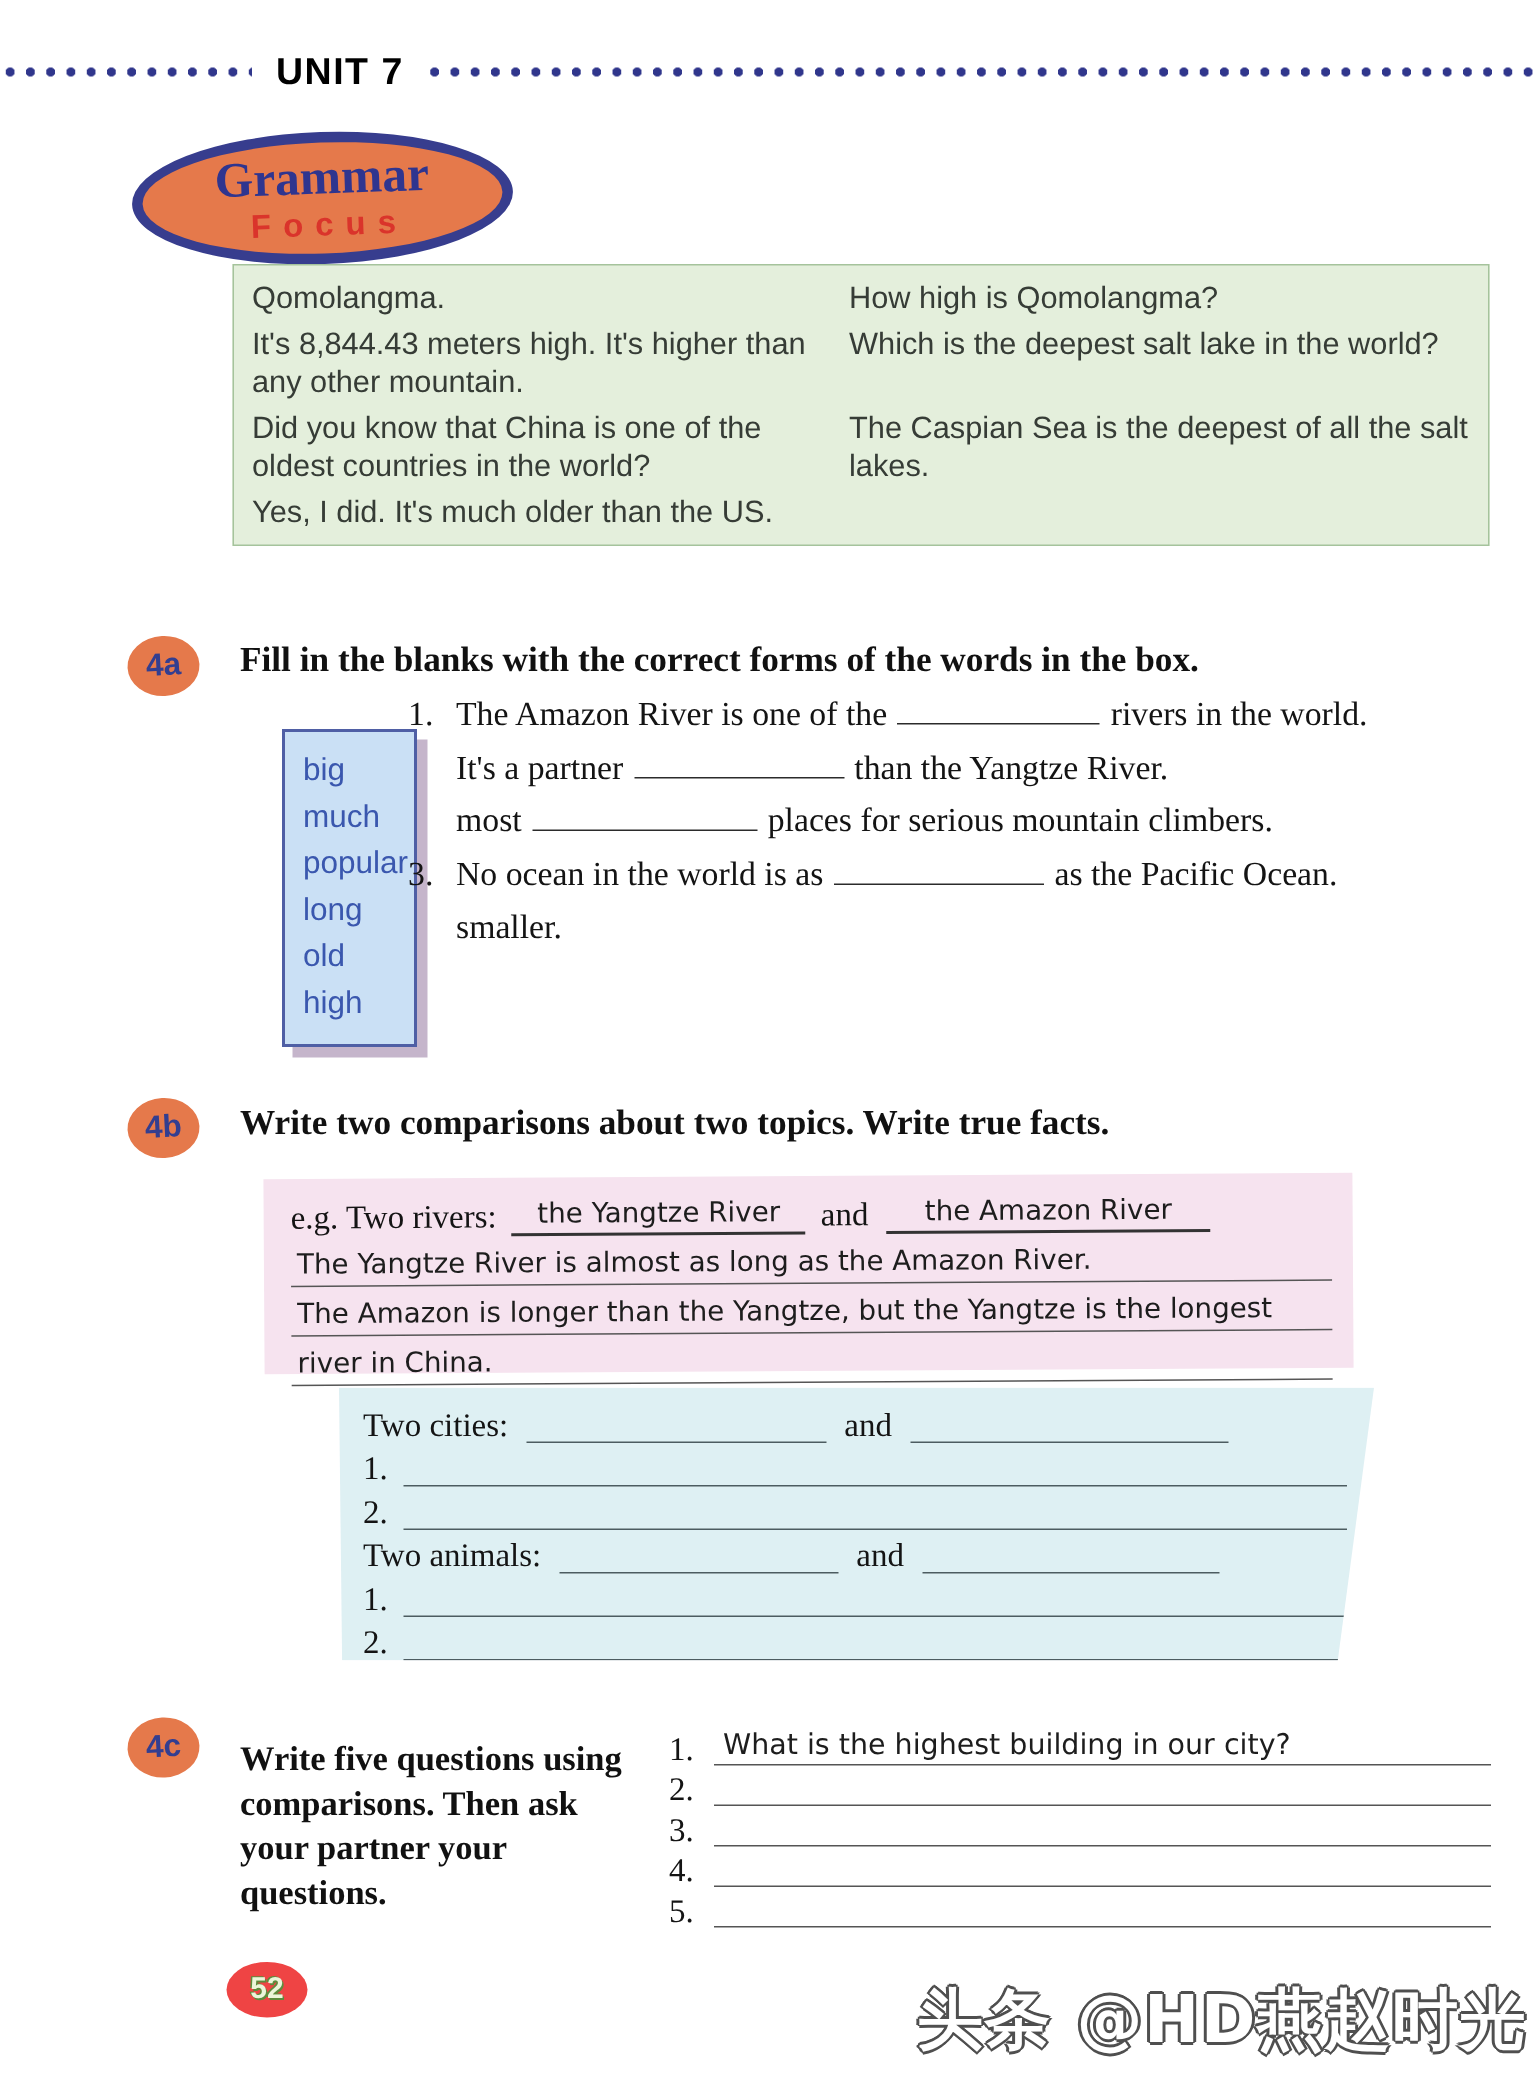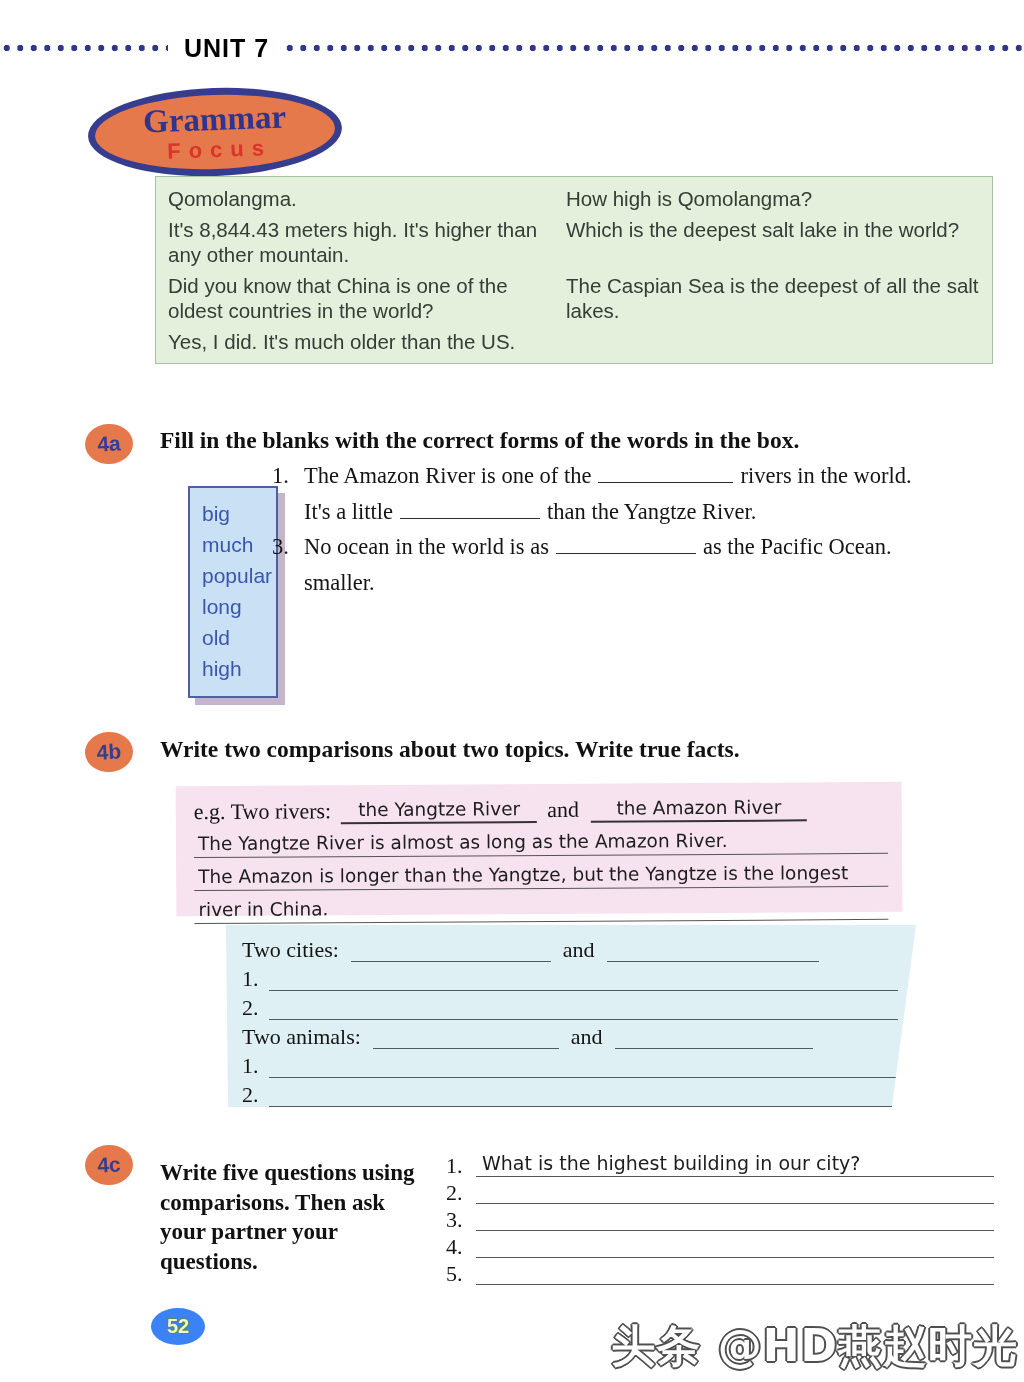--- a/index.html
+++ b/index.html
@@ -76,21 +76,21 @@
   
   .c-title{position:absolute;top:1146px;left:160px;width:272px;font-weight:bold;font-size:23px;
            line-height:29.5px;color:#111;margin-top:12px;}
   .q-list{position:absolute;top:1150px;left:446px;width:548px;}
   .q-row{height:27px;display:flex;align-items:flex-end;font-size:22px;line-height:22px;}
   .q-row .num{width:30px;}
   .q-rule{flex:1;border-bottom:1.4px solid #555;padding-left:6px;}
   .q-rule .hw{font-size:19px;line-height:25px;}
 
   
-  .page-badge{position:absolute;top:1308px;left:151px;width:54px;height:37px;background:#3b82f6;
+  .page-badge{position:absolute;top:1308px;left:151px;width:54px;height:37px;background:#ef4444;
               border-radius:50%;display:flex;align-items:center;justify-content:center;
               font-family:"Liberation Sans",sans-serif;font-weight:bold;font-size:20px;color:#ecf5da;
               text-shadow:1px 1px 0 #5d8c3c, -1px -1px 0 #5d8c3c;}
   .watermark{position:absolute;top:1317px;right:6px;font-family:"DejaVu Sans",sans-serif;
              font-weight:bold;font-size:44px;color:#ffffff;letter-spacing:1px;
              text-shadow:-2px 0 0 #4f4f4f,2px 0 0 #4f4f4f,0 -2px 0 #4f4f4f,0 2px 0 #4f4f4f,
                          -1px -1px 0 #4f4f4f,1px 1px 0 #4f4f4f,-1px 1px 0 #4f4f4f,1px -1px 0 #4f4f4f;}
 </style>
 </head>
 <body>
@@ -128,21 +128,24 @@
     <div>long</div>
     <div>old</div>
     <div>high</div>
   </div>
 
   <div class="ex-list">
     <div class="ex-line">
       <span class="num">1.</span><span>The Amazon River is one of the</span><span class="blank w135"></span><span>rivers in the world.</span>
     </div>
     <div class="ex-line cont">
-      <span>It's a little</span><span class="blank w140"></span><span>than the Yangtze River.</span>
+      <span>It's a partner</span><span class="blank w140"></span><span>than the Yangtze River.</span>
+    </div>
+    <div class="ex-line cont">
+      <span>most</span><span class="blank w150"></span><span>places for serious mountain climbers.</span>
     </div>
     <div class="ex-line">
       <span class="num">3.</span><span>No ocean in the world is as</span><span class="blank w140"></span><span>as the Pacific Ocean.</span>
     </div>
     <div class="ex-line cont">
       <span>smaller.</span>
     </div>
   </div>
 
   <div class="sec-badge" style="top:732px;left:85px;">4b</div>

